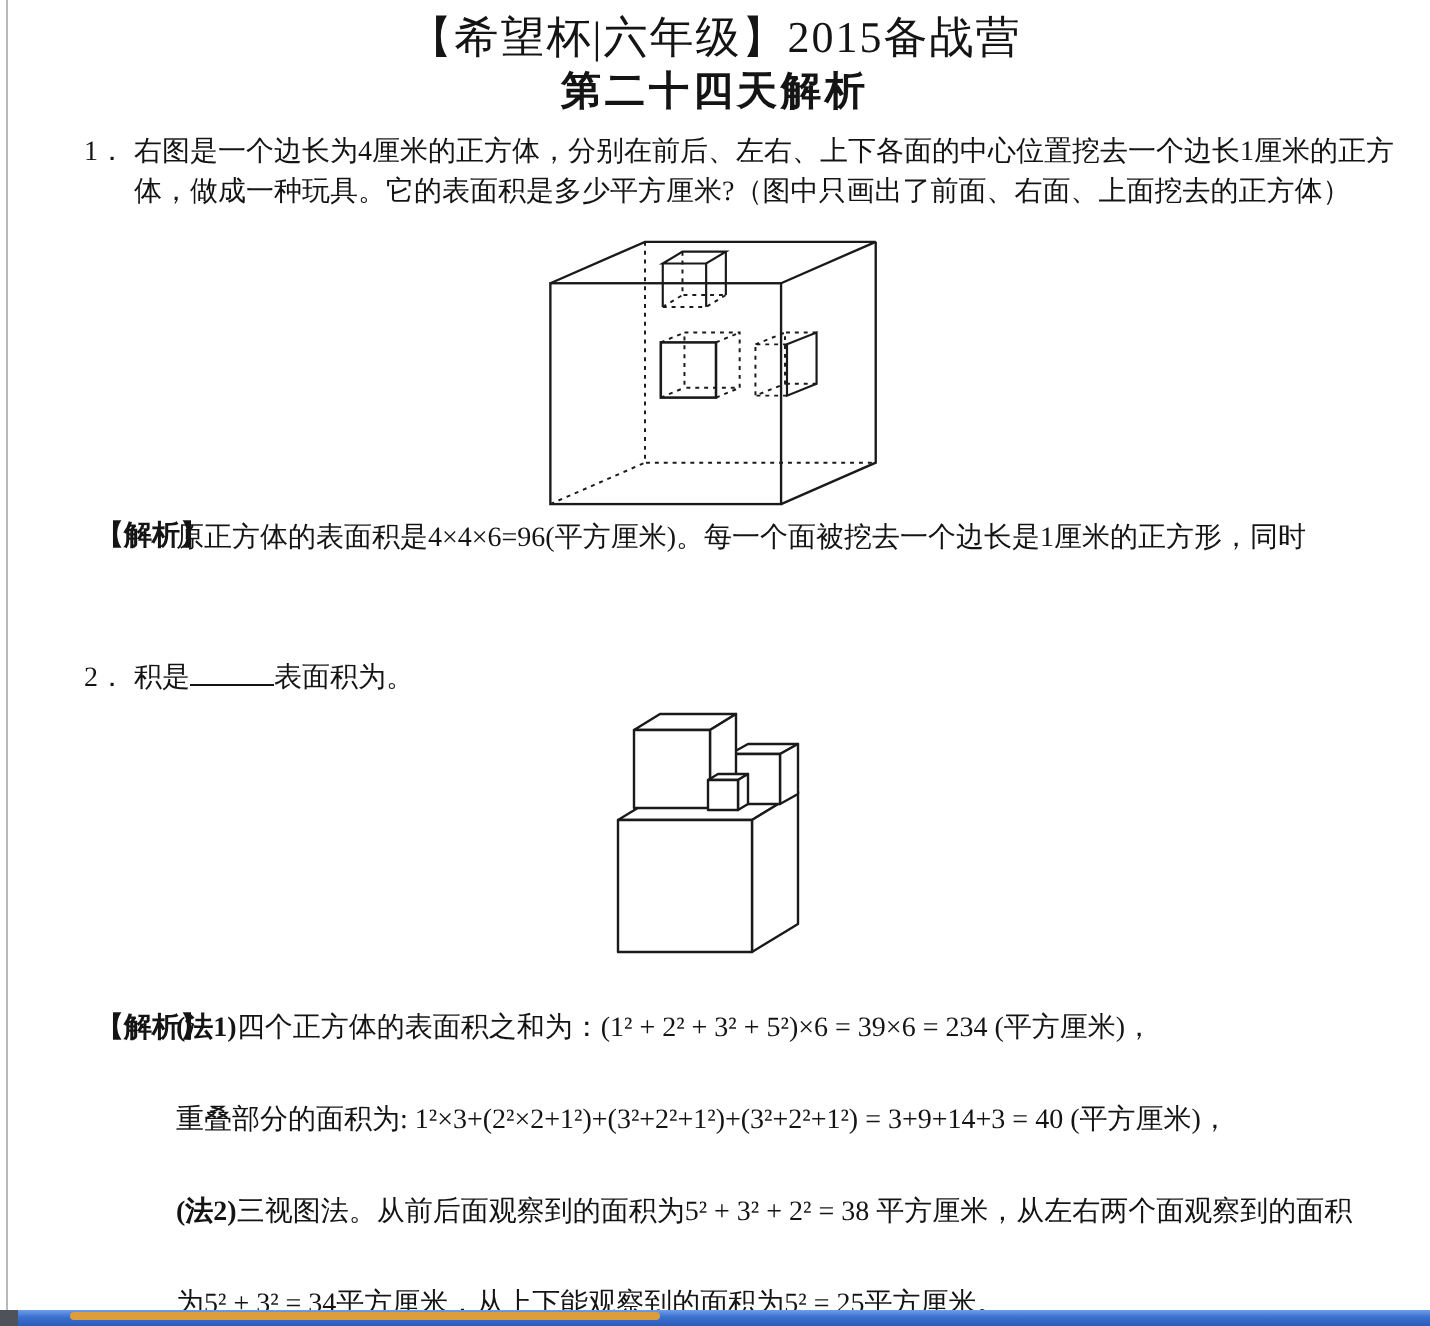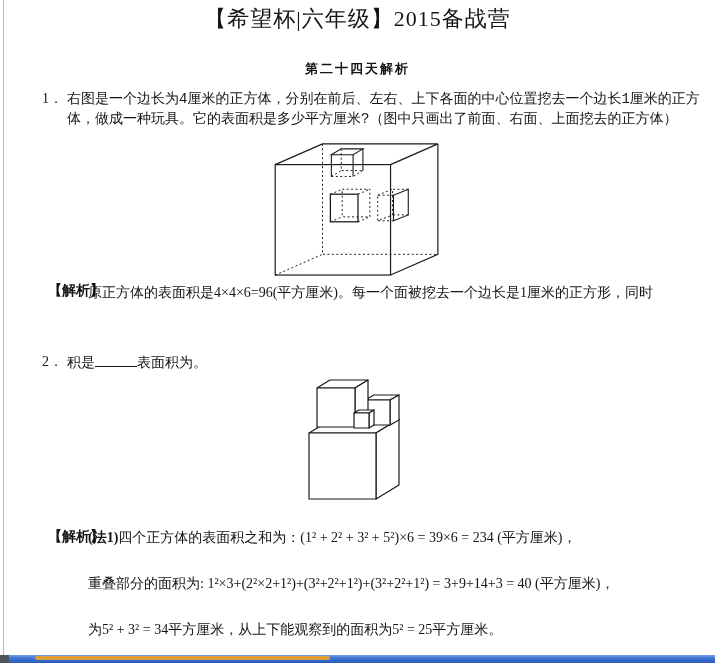--- a/index.html
+++ b/index.html
@@ -18,33 +18,33 @@
   }
   .title {
     padding-top:5px;
     text-align:center;
     font-size:22px;
     line-height:28px;
     font-weight:normal;
     letter-spacing:1px;
   }
   .subtitle {
-    margin-top:25px;
+    margin-top:2px;
     text-align:center;
-    font-size:13px;
+    font-size:20px;
     line-height:22px;
     font-weight:bold;
     letter-spacing:2px;
   }
   .problem { margin-top:10px; display:flex; }
   .problem .num {
     flex:0 0 auto; width:25px; margin-left:42px; text-align:left;
   }
   .problem .ptext { flex:1 1 auto; padding-right:8px; }
-  .problem .ptext div { line-height:19.5px;font-family:Liberation Mono, monospace; }
+  .problem .ptext div { line-height:19.5px; }
   .problem2 { margin-top:50px; }
   .problem2 .ptext div { line-height:20px; }
 
   .figure-wrap { text-align:center; }
   .figure1 { margin-top:9px; }
   .figure2 { margin-top:0px; }
   svg { display:inline-block; vertical-align:top; }
 
   .analysis { position:relative; padding-left:88px; padding-right:6px; }
   .analysis1 { margin-top:4px; }
@@ -171,20 +171,23 @@
     </g>
   </svg>
 </div>
 
 <div class="analysis analysis2">
   <span class="alabel">【解析】</span>
   <div class="aline">
     <span class="method-tag">(法1)</span><span>四个正方体的表面积之和为：(1² + 2² + 3² + 5²)×6 = 39×6 = 234 (平方厘米)，</span>
   </div>
   <div class="aline">重叠部分的面积为: 1²×3+(2²×2+1²)+(3²+2²+1²)+(3²+2²+1²) = 3+9+14+3 = 40 (平方厘米)，</div>
+  <div class="aline">
+    <span class="method-tag">(法2)</span><span>三视图法。从前后面观察到的面积为5² + 3² + 2² = 38 平方厘米，从左右两个面观察到的面积</span>
+  </div>
   <div class="aline">为5² + 3² = 34平方厘米，从上下能观察到的面积为5² = 25平方厘米。</div>
   <div class="aline">表面积为(38+34+25)×2=194 (平方厘米)。</div>
 </div>
 
 <div class="bottom-bar">
   <div class="bar-orange"></div>
   <div class="bar-left-block"></div>
 </div>
 
 </body></html>

